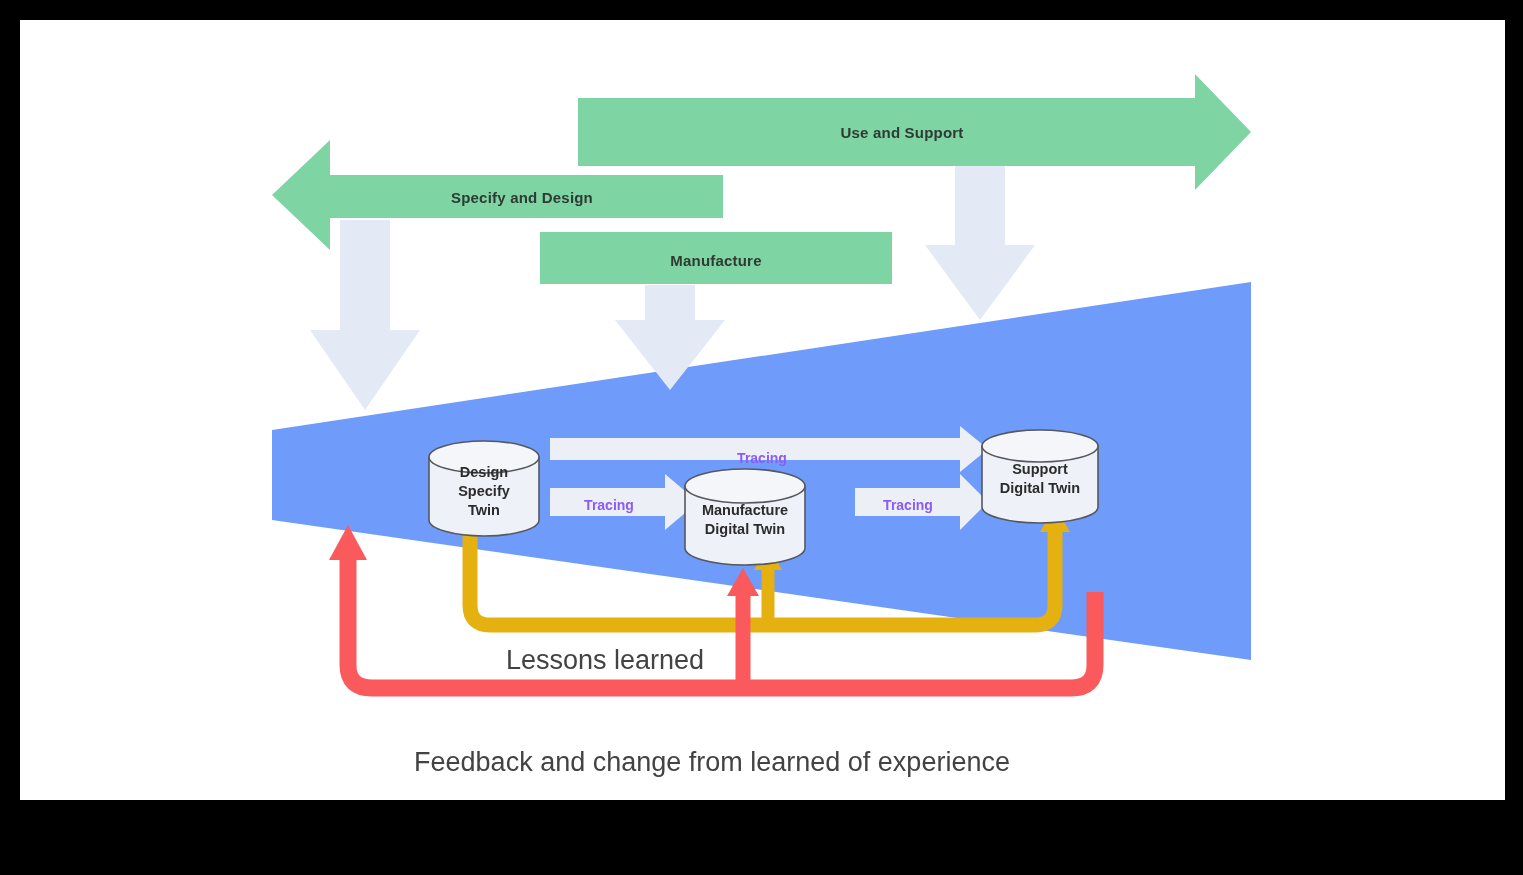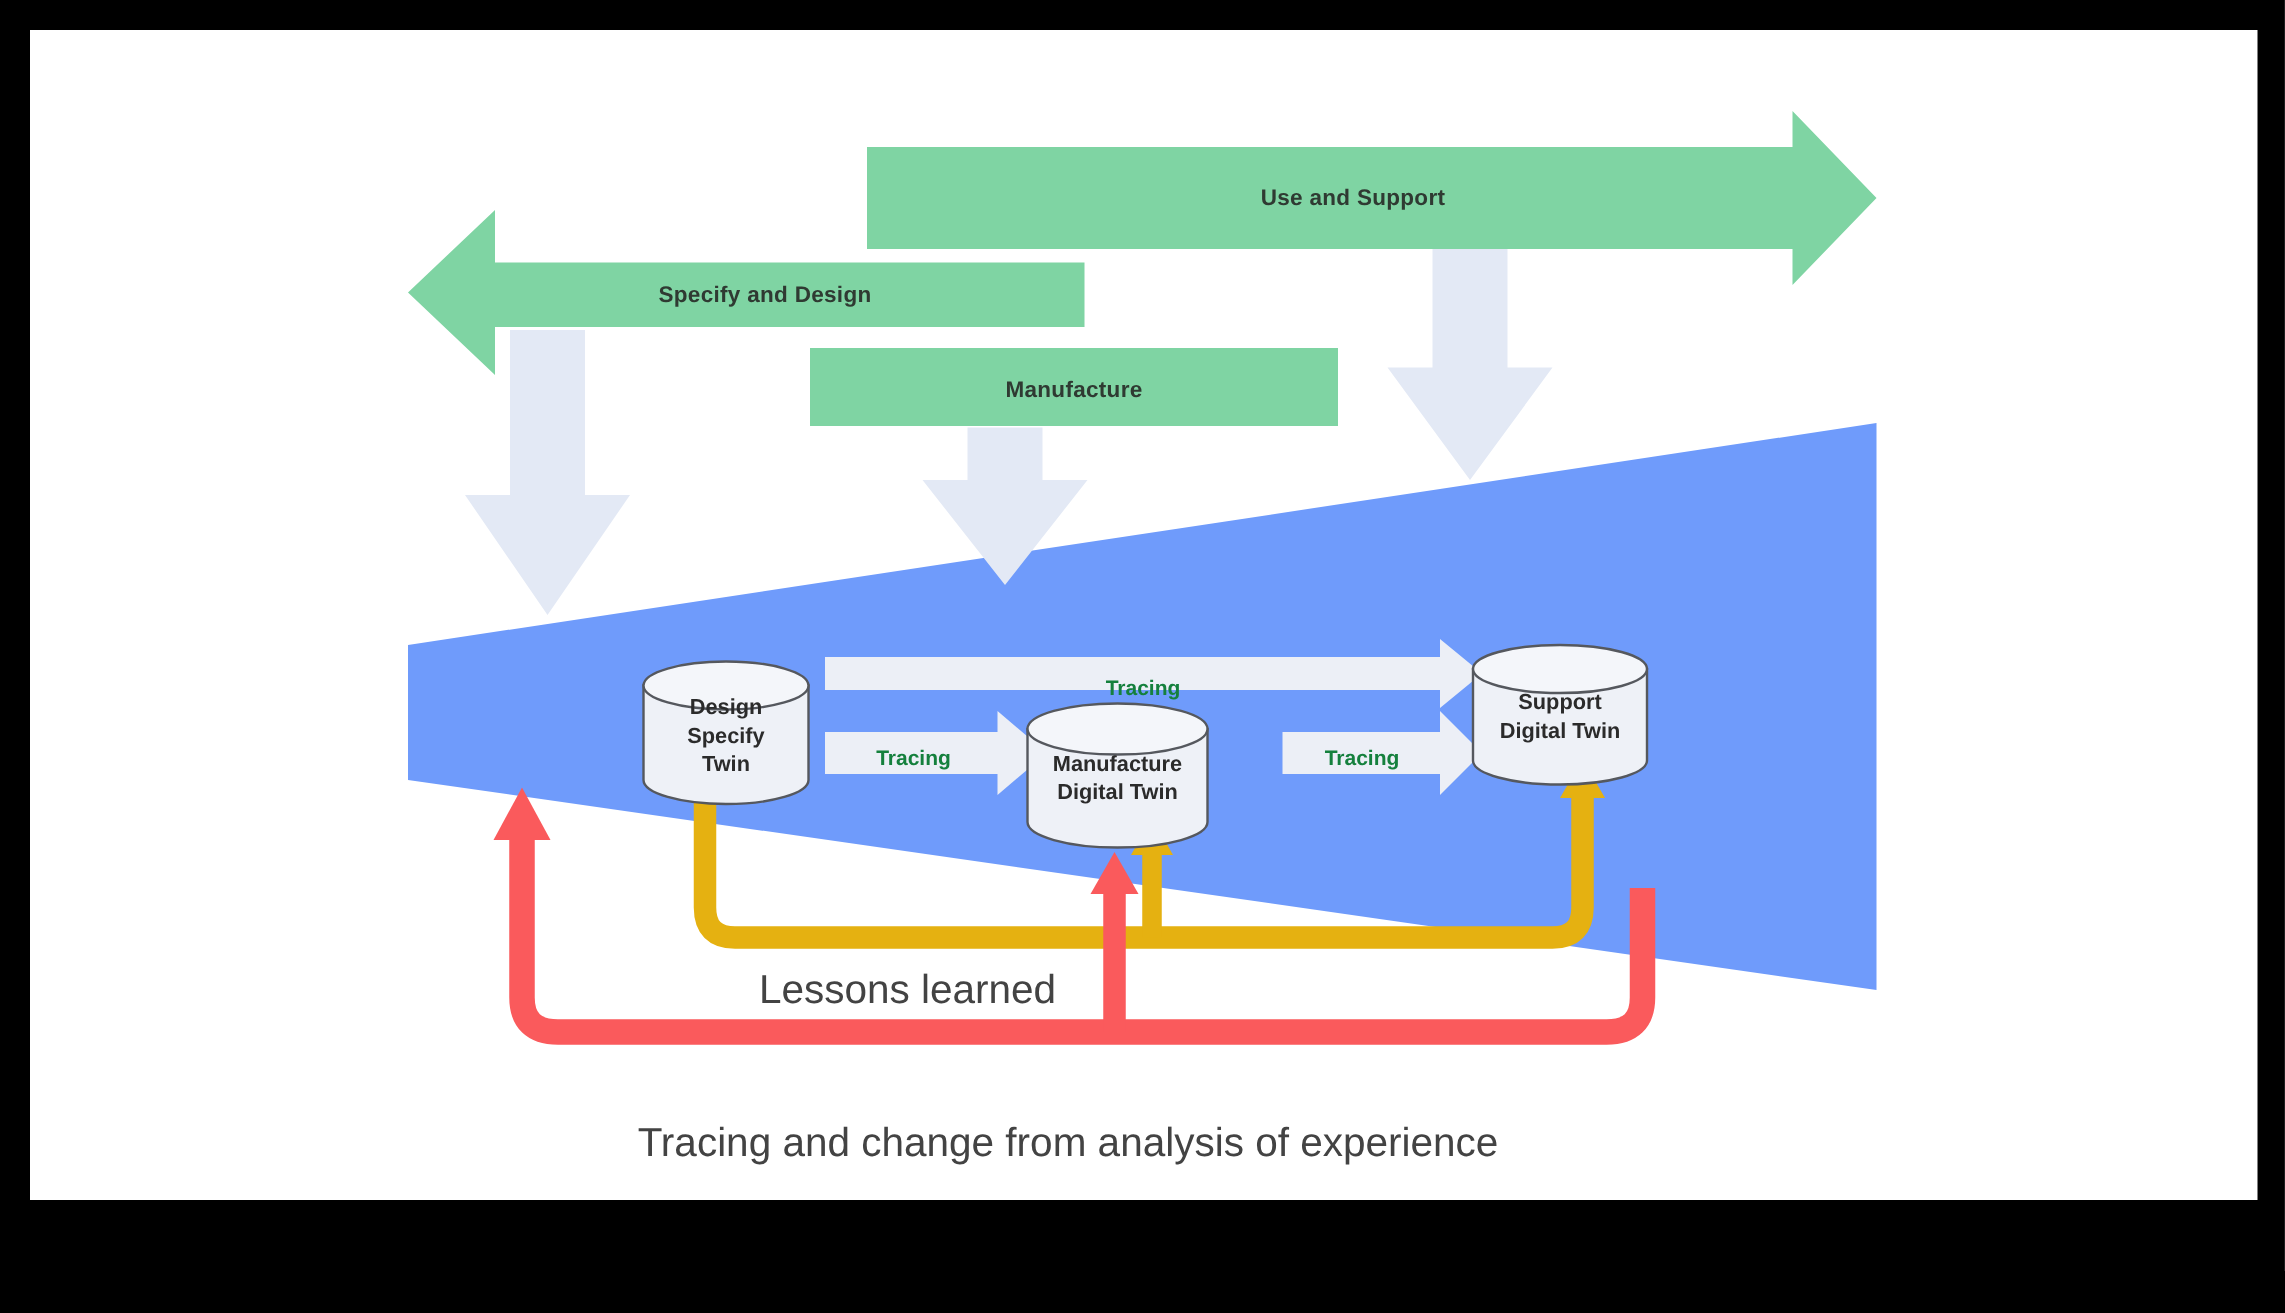--- a/index.html
+++ b/index.html
@@ -43,21 +43,21 @@
   }
   .dt-title {
     font-size: 38px;
     font-weight: bold;
     color: #3b3b3b;
     transform: translate(-50%, -50%);
     letter-spacing: -0.5px;
   }
   .tracing-label {
     font-size: 14px;
-    color: #15803d;
+    color: #8b5cf6;
     transform: translate(-50%, -50%);
   }
   .cyl-label {
     font-size: 14.5px;
     line-height: 1.32;
     color: #2b2b2b;
     text-align: center;
     transform: translate(-50%, -50%);
     white-space: pre-line;
   }
@@ -127,21 +127,21 @@
 
       <g>
         <path d="M 962,426 L 962,487 A 58,16 0 0 0 1078,487 L 1078,426 Z" fill="#eef1f7" stroke="#55585e" stroke-width="1.6"></path>
         <ellipse cx="1020" cy="426" rx="58" ry="16" fill="#f4f6fa" stroke="#55585e" stroke-width="1.6"></ellipse>
       </g>
 
     </svg>
 
     <div class="lbl stage-label" style="left:882px; top:112px;">Use and Support</div>
 
-    <div class="lbl stage-label" style="left:490px; top:177px;">Specify and Design</div>
+    <div class="lbl stage-label" style="left:502px; top:177px;">Specify and Design</div>
 
     <div class="lbl stage-label" style="left:696px; top:240px;">Manufacture</div>
 
 
     <div class="lbl tracing-label" style="left:742px; top:438px;">Tracing</div>
 
     <div class="lbl tracing-label" style="left:589px; top:485px;">Tracing</div>
 
     <div class="lbl tracing-label" style="left:888px; top:485px;">Tracing</div>
 
@@ -150,16 +150,16 @@
 Twin</div>
 
     <div class="lbl cyl-label" style="left:725px; top:500px;">Manufacture
 Digital Twin</div>
 
     <div class="lbl cyl-label" style="left:1020px; top:459px;">Support
 Digital Twin</div>
 
     <div class="lbl flow-label" style="left:585px; top:592px;">Lessons learned</div>
 
-    <div class="lbl flow-label" style="left:692px; top:694px;">Tracing and change from analysis of experience</div>
+    <div class="lbl flow-label" style="left:692px; top:694px;">Feedback and change from learned of experience</div>
 
   </div>
 </div>
 
 </body></html>

